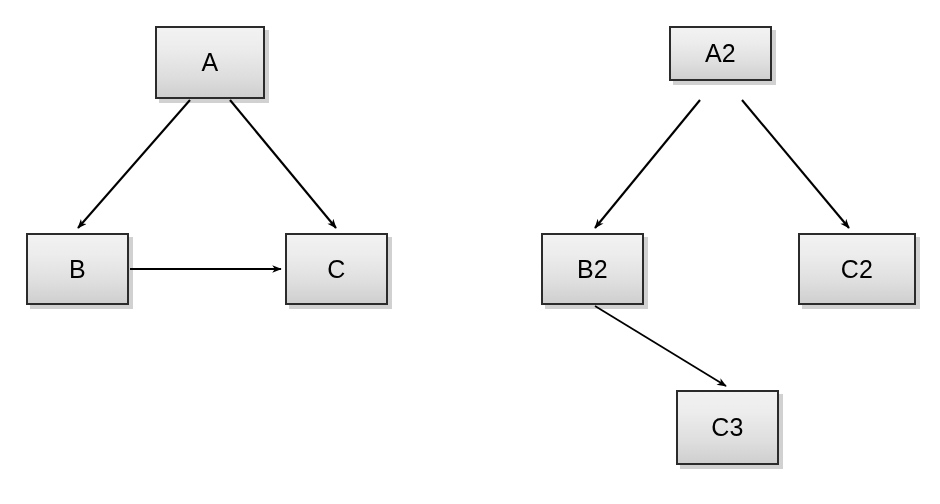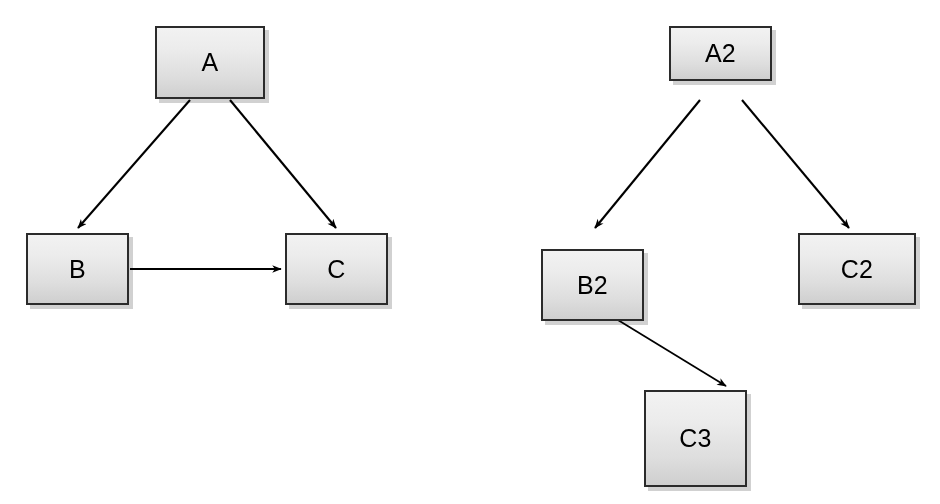--- a/index.html
+++ b/index.html
@@ -78,25 +78,25 @@
   </div>
 
   <div class="node" style="left:285px; top:233px; width:103px; height:72px;">
     <span class="node-label">C</span>
   </div>
 
   <div class="node" style="left:669px; top:26px; width:103px; height:55px;">
     <span class="node-label">A2</span>
   </div>
 
-  <div class="node" style="left:541px; top:249px; width:103px; height:72px;">
+  <div class="node" style="left:541px; top:233px; width:103px; height:72px;">
     <span class="node-label">B2</span>
   </div>
 
   <div class="node" style="left:798px; top:233px; width:118px; height:72px;">
     <span class="node-label">C2</span>
   </div>
 
-  <div class="node" style="left:644px; top:390px; width:103px; height:97px;">
+  <div class="node" style="left:676px; top:390px; width:103px; height:75px;">
     <span class="node-label">C3</span>
   </div>
 
 </div>
 
 </body></html>

